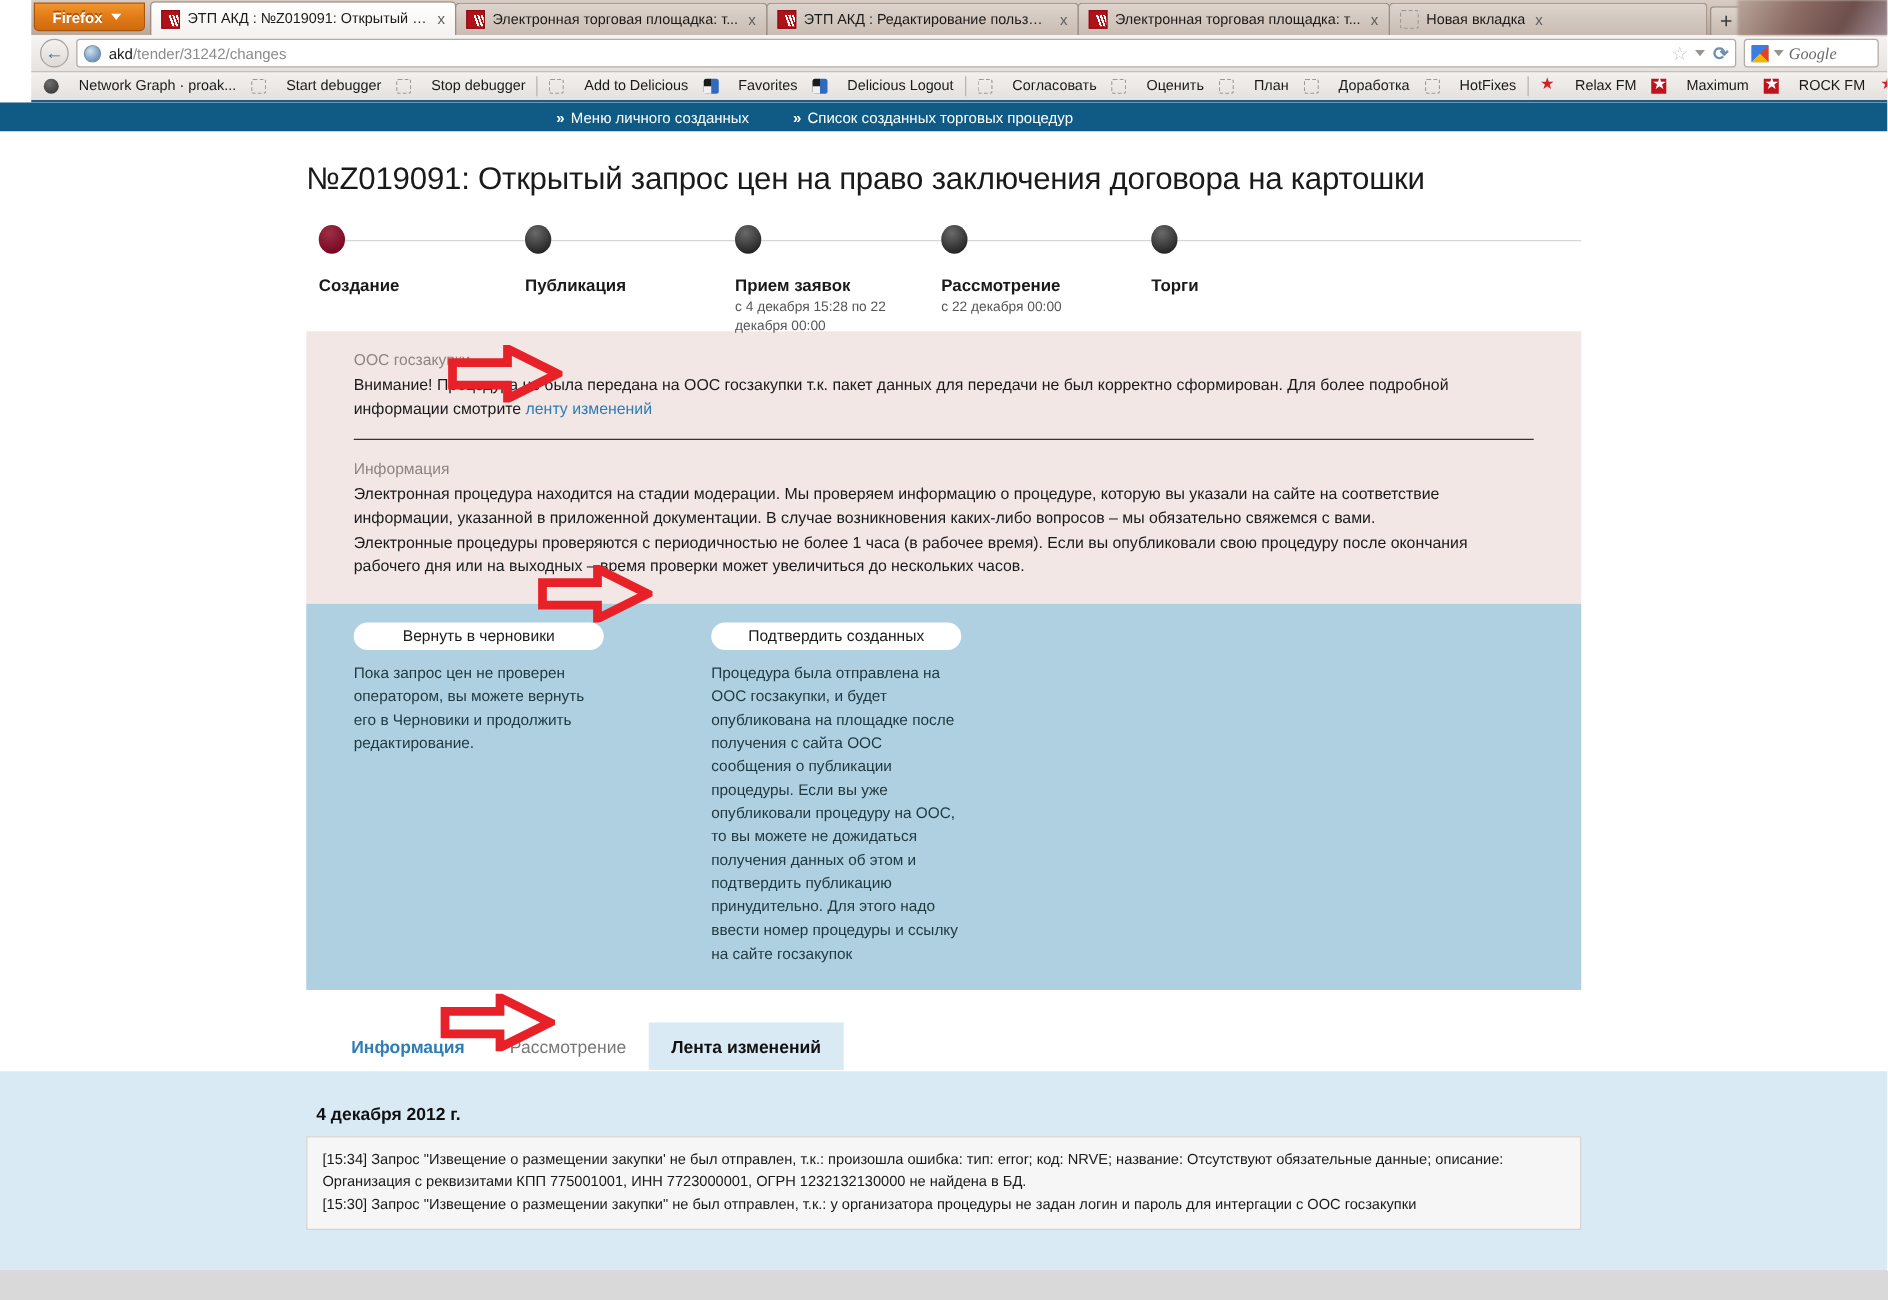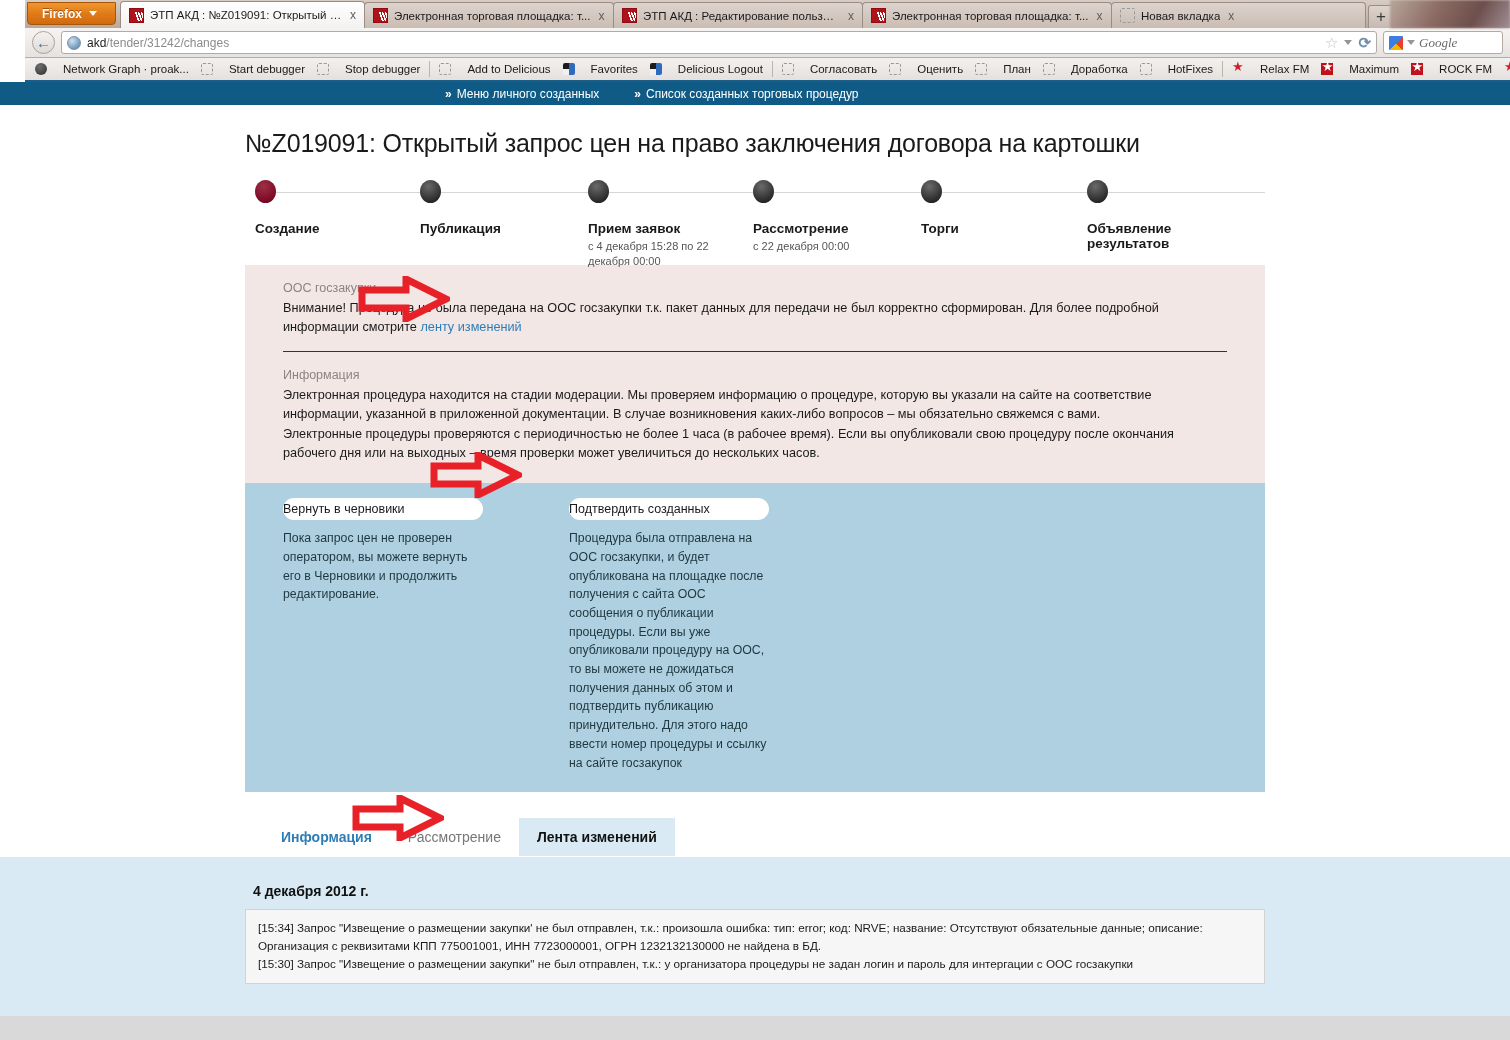--- a/index.html
+++ b/index.html
@@ -158,21 +158,21 @@
   .url-text b { color: #1a1a1a; font-weight: normal; }
   .star-icon { color: #c8c4c1; font-size: 15px; }
   .drop-caret {
     width: 0; height: 0;
     border-left: 4px solid transparent;
     border-right: 4px solid transparent;
     border-top: 5px solid #9a9490;
   }
   .reload-icon { color: #6f8fae; font-size: 15px; font-weight: bold; }
   .searchbar {
-    width: 120px; height: 23px;
+    width: 108px; height: 23px;
     background: #fff;
     border: 1px solid #b2aaa4;
     border-radius: 3px;
     display: flex; align-items: center;
     gap: 4px; padding: 0 5px;
     font-size: 12px;
     flex: none;
   }
   .g-icon {
     width: 14px; height: 14px; flex: none;
@@ -301,21 +301,21 @@
   }
   .act-col { width: 200px; }
   .btn {
     display: block; width: 200px; height: 22px;
     background: #fff;
     border: none;
     border-radius: 11px;
     font-size: 12.5px;
     color: #1a1a1a;
     font-family: "Liberation Sans", sans-serif;
-    text-align: left;
+    text-align: center;
     line-height: 22px;
     margin-bottom: 9px;
   }
   .act-text { font-size: 12.3px; color: #1f3740; line-height: 1.52; }
 
   
   .tabs-row {
     display: flex;
     align-items: flex-end;
     padding: 26px 0 0 18px;
@@ -522,24 +522,20 @@
         </div>
         <div class="step" style="left:508px">
           <div class="dot"></div>
           <div class="step-label">Рассмотрение</div>
           <div class="step-sub">с 22 декабря 00:00</div>
         </div>
         <div class="step" style="left:676px">
           <div class="dot"></div>
           <div class="step-label">Торги</div>
         </div>
-        <div class="step" style="left:842px">
-          <div class="dot"></div>
-          <div class="step-label wrap2">Объявление результатов</div>
-        </div>
       </div>
 
       <div class="notice">
         <div class="notice-h">ООС госзакупки</div>
         <div class="notice-p"><span>Внимание! Процедура не была передана на ООС госзакупки т.к. пакет данных для передачи не был корректно сформирован. Для более подробной информации смотрите </span><a>ленту изменений</a></div>
 
         <div class="hr"></div>
 
         <div class="notice-h">Информация</div>
         <div class="info-p">Электронная процедура находится на стадии модерации. Мы проверяем информацию о процедуре, которую вы указали на сайте на соответствие информации, указанной в приложенной документации. В случае возникновения каких-либо вопросов – мы обязательно свяжемся с вами.</div>

